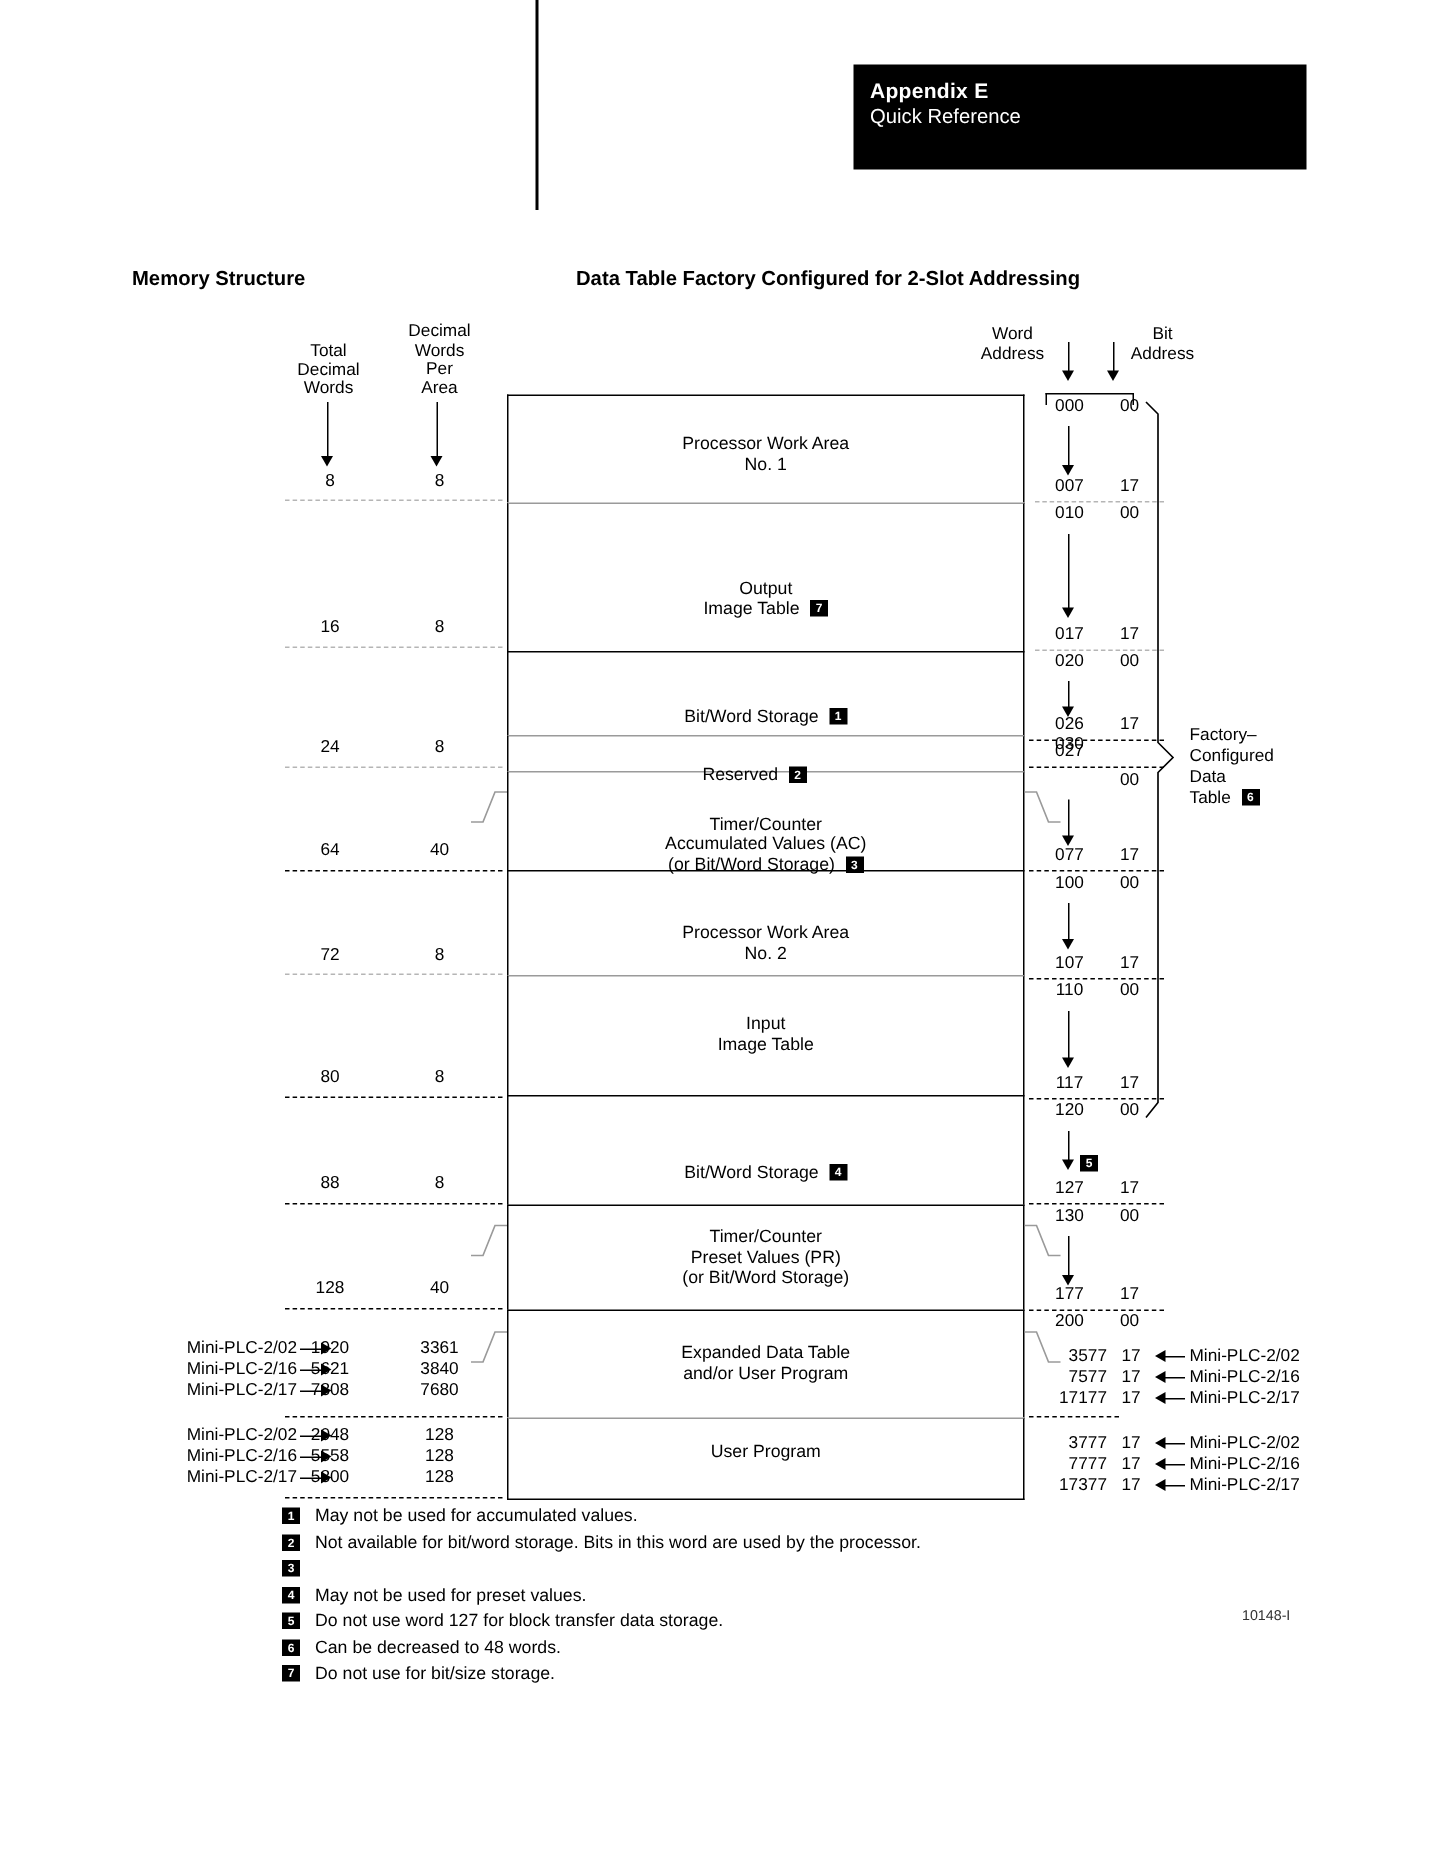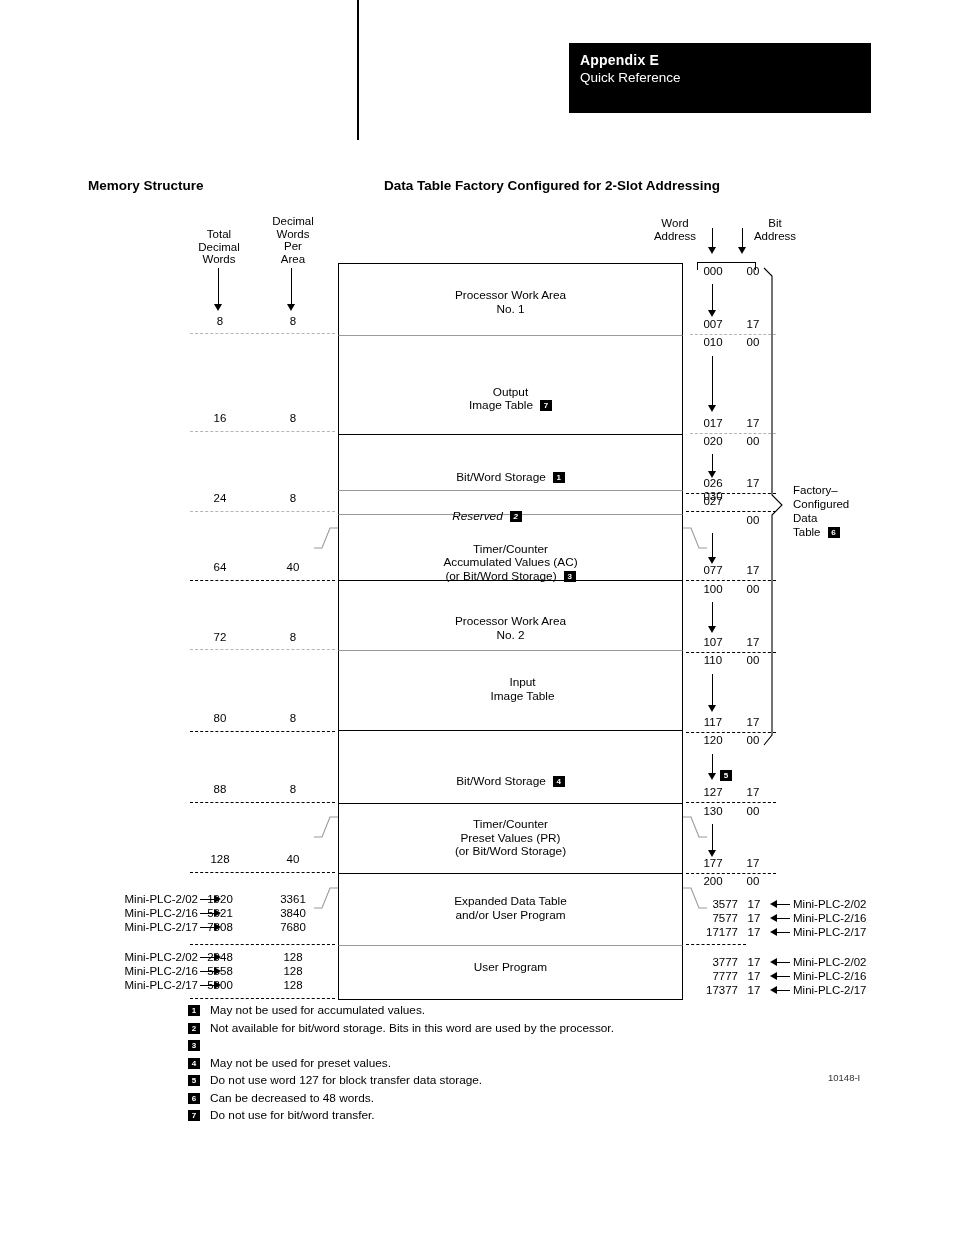--- a/index.html
+++ b/index.html
@@ -213,34 +213,34 @@
 
   <div class="blk-label" style="left:338px; width:345px; top:372px;">
     <span>Output
 Image Table</span><span class="mk">7</span>
   </div>
 
   <div class="blk-label" style="left:338px; width:345px; top:457px;">
     <span>Bit/Word Storage</span><span class="mk">1</span>
   </div>
 
-  <div class="blk-label" style="left:338px; width:298px; top:496px;font-style:italic;">
+  <div class="blk-label" style="left:354px; width:298px; top:496px;">
     <span>Reserved</span><span class="mk">2</span>
   </div>
 
   <div class="blk-label" style="left:338px; width:345px; top:529px;">
     <span>Timer/Counter
 Accumulated Values (AC)
 (or Bit/Word Storage)</span><span class="mk">3</span>
   </div>
 
   <div class="blk-label" style="left:338px; width:345px; top:615px;"><span>Processor Work Area
 No. 2</span></div>
 
-  <div class="blk-label" style="left:338px; width:345px; top:676px;margin-left:12px;"><span>Input
+  <div class="blk-label" style="left:338px; width:345px; top:676px;"><span>Input
 Image Table</span></div>
 
   <div class="blk-label" style="left:338px; width:345px; top:761px;">
     <span>Bit/Word Storage</span><span class="mk">4</span>
   </div>
 
   <div class="blk-label" style="left:338px; width:345px; top:818px;"><span>Timer/Counter
 Preset Values (PR)
 (or Bit/Word Storage)</span></div>
 
@@ -467,19 +467,19 @@
     <div class="fn-item">
       <span class="fn-mk">5</span>
       <span class="fn-txt">Do not use word 127 for block transfer data storage.</span>
     </div>
     <div class="fn-item">
       <span class="fn-mk">6</span>
       <span class="fn-txt">Can be decreased to 48 words.</span>
     </div>
     <div class="fn-item">
       <span class="fn-mk">7</span>
-      <span class="fn-txt">Do not use for bit/word transfer.</span>
+      <span class="fn-txt">Do not use for bit/size storage.</span>
     </div>
   </div>
 
   <div class="figid">10148-I</div>
 
 </div>
 
 </body></html>

